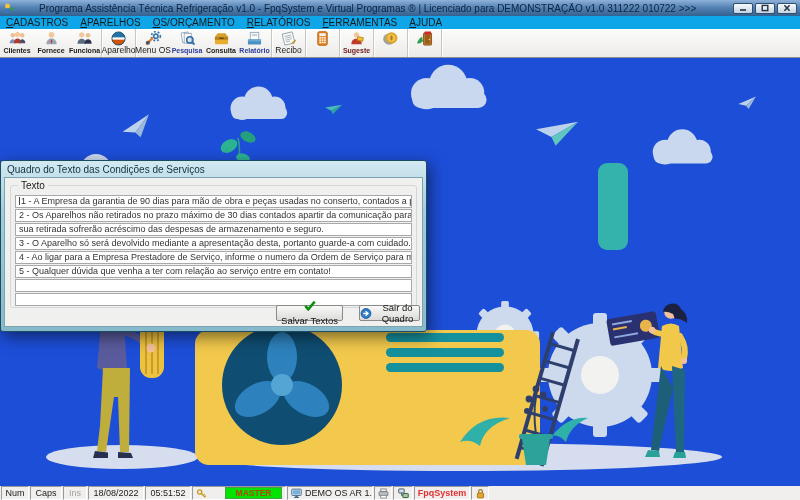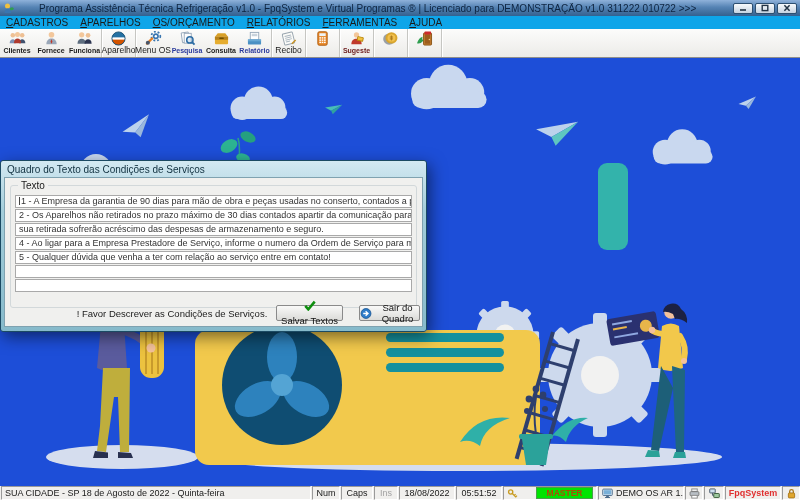--- a/index.html
+++ b/index.html
@@ -459,28 +459,28 @@
       <span>Quadro do Texto das Condições de Serviços</span>
     </div>
     <div class="dialog-body">
       <div class="groupbox">
         <span class="gb-label">Texto</span>
         <div class="fields">
 
         <div class="tfield">1 - A Empresa da garantia de 90 dias para mão de obra e peças usadas no conserto, contados  a partir da dat</div>
             <div class="tfield">2 - Os Aparelhos não retirados no prazo máximo de 30 dias contados apartir da comunicação para</div>
             <div class="tfield">sua retirada sofrerão acréscimo das despesas de armazenamento e seguro.</div>
+            <div class="tfield">3 - O Aparelho só será devolvido mediante a apresentação desta, portanto guarde-a com cuidado.</div>
             <div class="tfield">4 - Ao ligar para a Empresa Prestadore de Serviço, informe o numero da Ordem de Serviço para melhor atenc</div>
             <div class="tfield">5 - Qualquer dúvida que venha a ter com relação ao serviço entre em contato!</div>
             <div class="tfield"></div>
             <div class="tfield"></div>
           </div>
       </div>
       <div class="dialog-footer">
-        <span class="hint">! Favor Descrever as Condições de Serviços.</span>
         <button class="dlg-btn btn-save">
           <span>
               <svg viewBox="0 0 14 12">
                 <path d="M1.5 6.5 L5 10.5 L12.5 1.5" fill="none" stroke="#0f8f0f" stroke-width="3"></path>
               </svg>
             </span>
           <span>Salvar Textos</span>
         </button>
         <button class="dlg-btn btn-exit">
           <span>
@@ -490,21 +490,20 @@
               </svg>
             </span>
           <span>Sair do Quadro</span>
         </button>
       </div>
     </div>
   </div>
 </div>
 
 <div class="statusbar">
-  <div class="sb-panel sb-location">SUA CIDADE - SP 18 de Agosto de 2022 - Quinta-feira</div>
   <div class="sb-panel sb-num">Num</div>
   <div class="sb-panel sb-caps">Caps</div>
   <div class="sb-panel sb-ins">Ins</div>
   <div class="sb-panel sb-date">18/08/2022</div>
   <div class="sb-panel sb-time">05:51:52</div>
   <div class="sb-panel sb-user">
     <span>
         <svg viewBox="0 0 12 12">
           <circle cx="4" cy="4.4" r="2.3" fill="none" stroke="#c89b20" stroke-width="1.5"></circle>
           <path d="M5.8 6 L10 10.2 M8 8.2 l1.4 -1.4 M9.5 9.7 l1.4 -1.4" stroke="#c89b20" stroke-width="1.4" fill="none"></path>

